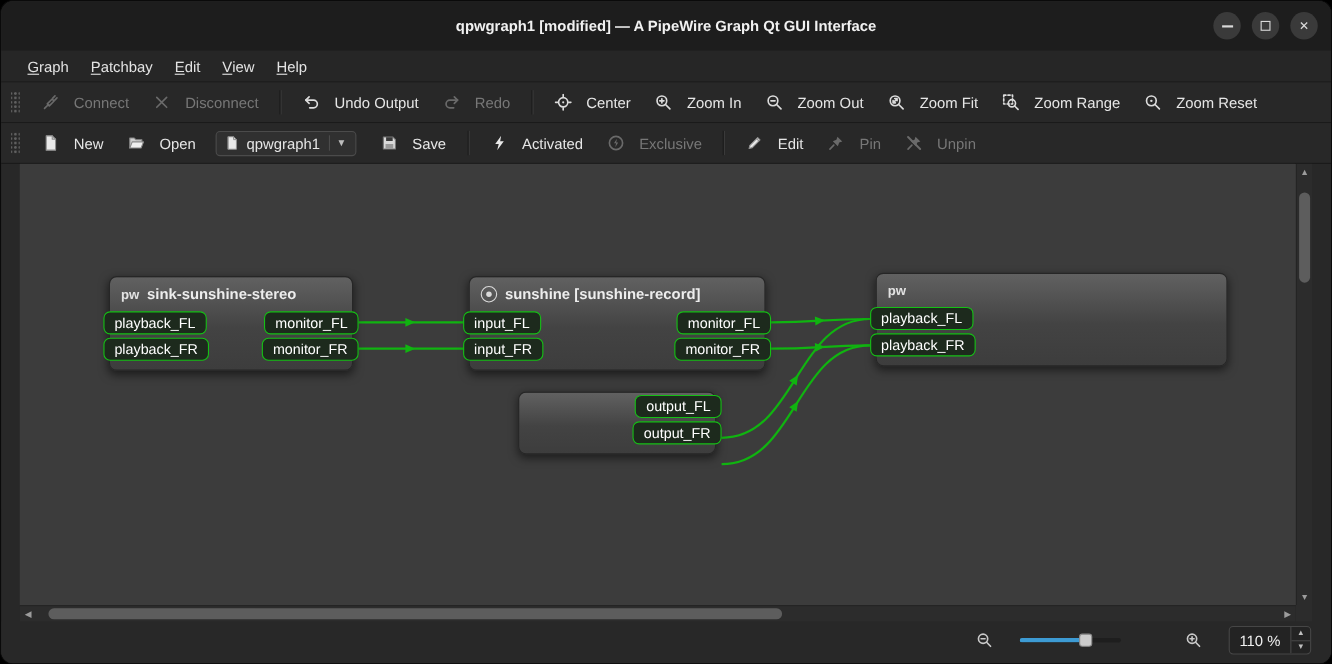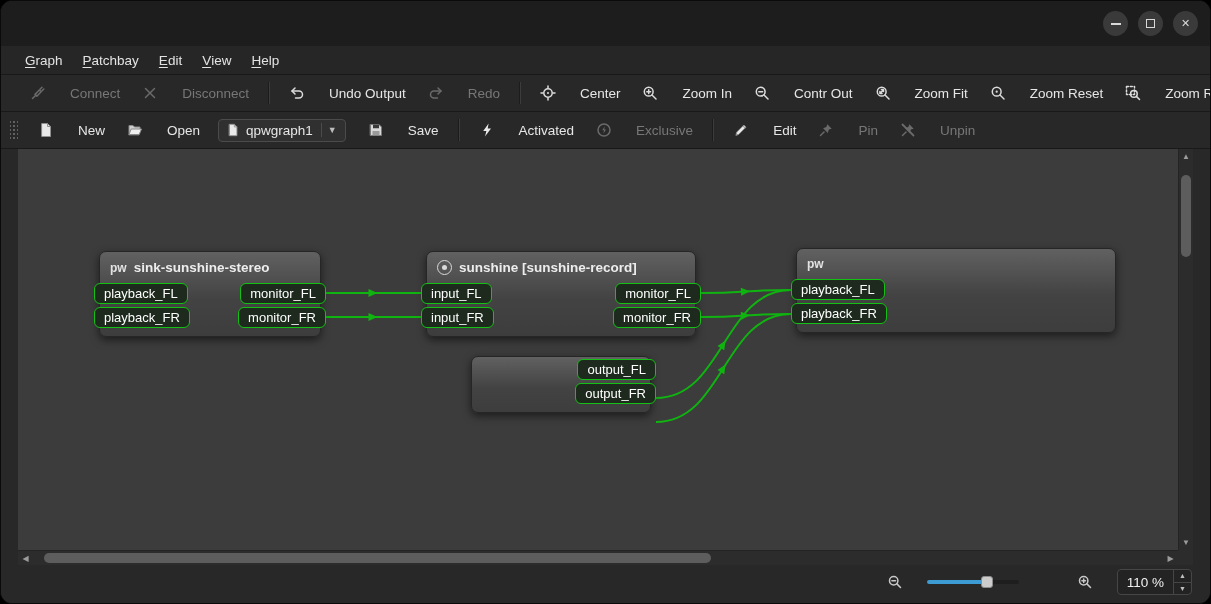--- a/index.html
+++ b/index.html
@@ -15,21 +15,21 @@
   .glyph-max { width: 9px; height: 9px; border: 1.5px solid #d9d9d9; display: block; }
 
   
   .menubar { height: 29px; flex: 0 0 auto; background: #262626; border-bottom: 1px solid #191919; display: flex; align-items: stretch; padding-left: 14px; }
   .menu-item { display: flex; align-items: center; padding: 0 10px; color: #e3e3e3; font-size: 13.5px; cursor: pointer; }
   .menu-item u { text-decoration: underline; text-underline-offset: 2px; }
 
   
   .toolbar { height: 37px; flex: 0 0 auto; background: #282828; border-bottom: 1px solid #191919; display: flex; align-items: center; padding: 0 6px; gap: 2px; }
   .thandle { width: 8px; height: 20px; margin: 0 8px 0 3px; background-image: radial-gradient(circle, #616161 1px, transparent 1.3px); background-size: 4px 4px; background-position: center; }
-  .tbtn { display: flex; align-items: center; gap: 24px; padding: 5px 10px; border-radius: 4px; color: #e6e6e6; font-size: 13.5px; cursor: pointer; white-space: nowrap; }
+  .tbtn { display: flex; align-items: center; gap: 13px; padding: 5px 10px; border-radius: 4px; color: #e6e6e6; font-size: 13.5px; cursor: pointer; white-space: nowrap; }
   .tbtn .ticon { display: flex; color: #dcdcdc; }
   .tbtn.disabled { color: #777777; }
   .tbtn.disabled .ticon { color: #6a6a6a; }
   .tsep { width: 0; height: 22px; border-left: 1px solid #1c1c1c; border-right: 1px solid #3c3c3c; margin: 0 7px; }
   .svgi { width: 16px; height: 16px; fill: none; stroke: currentColor; stroke-width: 1.5; stroke-linecap: round; stroke-linejoin: round; display: block; }
   .svgi.sm { width: 14px; height: 14px; }
   .combo { display: flex; align-items: center; gap: 6px; background: #303030; border: 1px solid #4b4b4b; border-radius: 4px; padding: 3px 2px 3px 7px; color: #e6e6e6; font-size: 13.5px; margin: 0 10px 0 6px; cursor: pointer; }
   .combo-arrow { color: #bdbdbd; font-size: 9px; margin-left: 2px; border-left: 1px solid #4b4b4b; padding: 2px 6px; }
 
   
@@ -72,20 +72,21 @@
   .spin-arrows { display: flex; flex-direction: column; border-left: 1px solid #464646; }
   .spin-arrows div { flex: 1; display: flex; align-items: center; justify-content: center; font-size: 7px; color: #bfbfbf; padding: 0 5px; cursor: pointer; }
   .spin-arrows div:first-child { border-bottom: 1px solid #464646; }
 </style>
 </head>
 <body>
 
 <div class="window">
 
   <div class="titlebar">
+    <div class="title">qpwgraph1 [modified] — A PipeWire Graph Qt GUI Interface</div>
     <div class="win-controls">
       <div class="wbtn">
           <span class="glyph-min"></span>
         </div>
       <div class="wbtn">
           <span class="glyph-max"></span>
         </div>
       <div class="wbtn">
           <span>✕</span>
         </div>
@@ -176,51 +177,51 @@
       <span>Zoom In</span>
     </div>
     <div class="tbtn">
       <span class="ticon">
           <svg class="svgi" viewBox="0 0 16 16">
             <circle cx="6.7" cy="6.7" r="4.4"></circle>
             <path d="M10 10l4 4"></path>
             <path d="M4.8 6.7h3.8"></path>
           </svg>
         </span>
-      <span>Contr Out</span>
+      <span>Zoom Out</span>
     </div>
     <div class="tbtn">
       <span class="ticon">
           <svg class="svgi" viewBox="0 0 16 16">
             <circle cx="6.7" cy="6.7" r="4.4"></circle>
             <path d="M10 10l4 4"></path>
             <path d="M4.9 8.5l3.6-3.6M4.9 6.4V8.5h2.1M8.5 6.6V4.5H6.4"></path>
           </svg>
         </span>
       <span>Zoom Fit</span>
     </div>
     <div class="tbtn">
       <span class="ticon">
           <svg class="svgi" viewBox="0 0 16 16">
+            <path d="M1.5 1.5h8v8h-8z" stroke-dasharray="2 1.8"></path>
+            <circle cx="8.9" cy="8.9" r="3.3"></circle>
+            <path d="M11.4 11.4l3.1 3.1"></path>
+          </svg>
+        </span>
+      <span>Zoom Range</span>
+    </div>
+    <div class="tbtn">
+      <span class="ticon">
+          <svg class="svgi" viewBox="0 0 16 16">
             <circle cx="6.7" cy="6.7" r="4.4"></circle>
             <path d="M10 10l4 4"></path>
             <circle cx="6.7" cy="6.7" r="1.1" fill="currentColor" stroke="none"></circle>
           </svg>
         </span>
       <span>Zoom Reset</span>
-    </div>
-    <div class="tbtn">
-      <span class="ticon">
-          <svg class="svgi" viewBox="0 0 16 16">
-            <path d="M1.5 1.5h8v8h-8z" stroke-dasharray="2 1.8"></path>
-            <circle cx="8.9" cy="8.9" r="3.3"></circle>
-            <path d="M11.4 11.4l3.1 3.1"></path>
-          </svg>
-        </span>
-      <span>Zoom Range</span>
     </div>
   </div>
 
   <div class="toolbar">
     <div class="thandle"></div>
     <div class="tbtn">
       <span class="ticon">
           <svg class="svgi" viewBox="0 0 16 16">
             <path d="M4 1.5h5.5l3 3v10H4z" fill="#e9e9e9" stroke="#909090" stroke-width="1"></path>
             <path d="M9.5 1.5v3h3" fill="none" stroke="#909090" stroke-width="1"></path>

